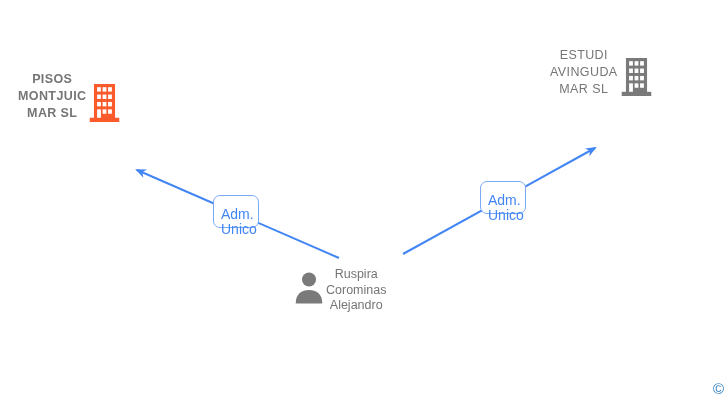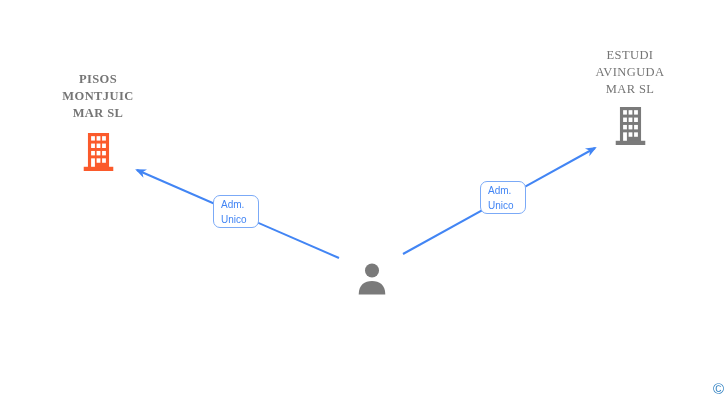--- a/index.html
+++ b/index.html
@@ -7,31 +7,30 @@
     position:relative;width:728px;height:400px;background:#ffffff;
     font-family:"Liberation Sans",sans-serif;overflow:hidden;
   }
   
   .edges{position:absolute;left:0;top:0;width:728px;height:400px;z-index:1;}
   .edge{stroke:var(--edge-blue,#4285f4);stroke-width:2;fill:none;}
   .arrowhead{fill:var(--edge-blue,#4285f4);}
   
   .edge-label{
     position:absolute;z-index:3;box-sizing:border-box;
-    width:46px;height:33px;padding:1px 0 0 7px;
+    width:46px;height:33px;padding:11px 0 0 7px;
     background:#fff;border:1.5px solid var(--label-border-blue,#7baaf7);
     border-radius:7px;color:var(--label-text-blue,#4285f4);
-    font-size:10px;line-height:15px;white-space:pre-line;text-align:left;
+    font-size:14px;line-height:15px;white-space:pre-line;text-align:left;
   }
   
   .node{
     position:absolute;z-index:2;width:160px;
-    display:flex;flex-direction:column;align-items:center;
+    display:flex;align-items:center;
     cursor:pointer;
-    font-family:Liberation Serif, serif;
   }
   .company-name{
     color:var(--text-gray,#757575);font-size:12.5px;line-height:17px;
     letter-spacing:.4px;text-align:center;white-space:pre-line;
   }
   .company-name.bold{font-weight:700;}
   .person-name{
     color:var(--text-gray,#757575);font-size:12.5px;line-height:15.5px;
     text-align:center;white-space:pre-line;margin-top:4px;
   }
@@ -69,21 +68,21 @@
     </defs>
     <line class="edge" x1="339" y1="258" x2="137" y2="170" stroke="#4285f4" marker-end="url(#arrowhead)"></line>
     <line class="edge" x1="403" y1="254" x2="595" y2="148" stroke="#4285f4" marker-end="url(#arrowhead)"></line>
   </svg>
 
   <div class="edge-label" style="left:213px;top:195px;">Adm.
 Unico</div>
   <div class="edge-label" style="left:480px;top:181px;">Adm.
 Unico</div>
 
-  <div class="node" style="left:18px;top:71px;">
+  <div class="node" style="left:18px;top:71px;align-items:flex-end;">
     <div class="company-name bold">PISOS
 MONTJUIC
 MAR SL</div>
     <span class="icon building-icon-left">
       <svg width="37" height="38" viewBox="0 0 34 36">
         <rect x="7" y="0" width="20" height="33" fill="currentColor"></rect>
         <rect x="3" y="32" width="28" height="4" fill="currentColor"></rect>
         <g fill="#ffffff">
           <rect x="10" y="3" width="3.6" height="4.2"></rect>
             <rect x="15.2" y="3" width="3.6" height="4.2"></rect>
@@ -128,19 +127,22 @@
     </span>
   </div>
 
   <div class="node" style="left:292px;top:263px;">
     <span class="icon person-glyph">
       <svg width="34" height="33" viewBox="0 0 32 31">
         <circle cx="16" cy="7" r="6.6" fill="currentColor"></circle>
         <path d="M3.5,29.5 c0,-9 5.6,-12.6 12.5,-12.6 c6.9,0 12.5,3.6 12.5,12.6 z" fill="currentColor"></path>
       </svg>
     </span>
+    <div class="person-name">Ruspira
+Corominas
+Alejandro</div>
   </div>
 
   <div class="footer-logo">
     <span class="copy">©</span>
   </div>
 
 </div>
 
 </body></html>

